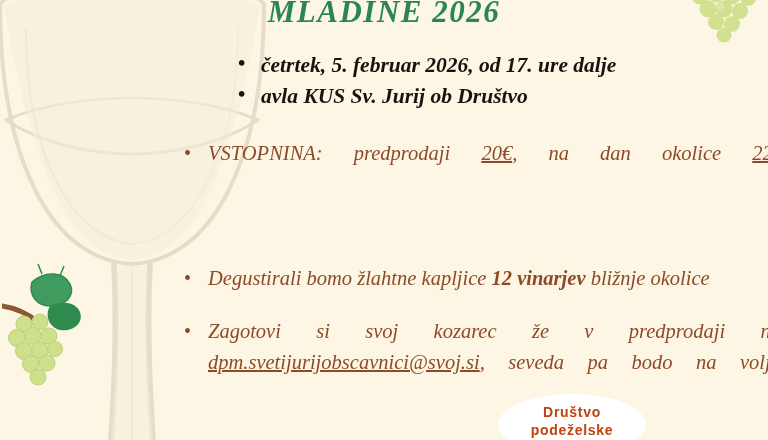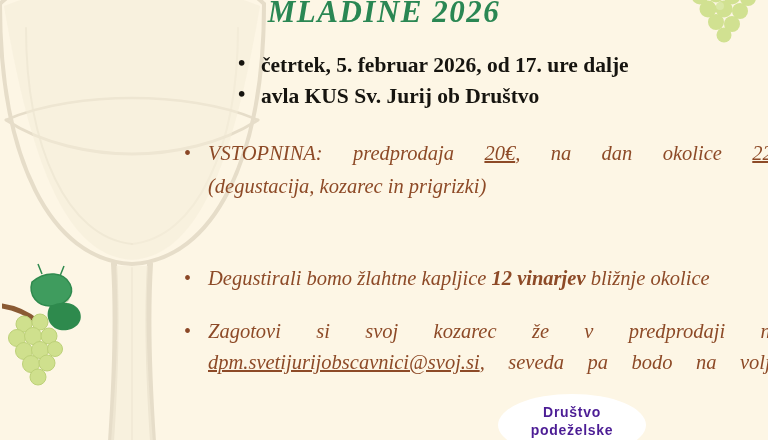--- a/index.html
+++ b/index.html
@@ -63,20 +63,21 @@
 
   
   .top-list {
     position: absolute;
     left: 236px; top: 50px;
     margin: 0; padding: 0;
     list-style: none;
     color: #16140f;
   }
   .top-list li {
+    font-style: italic;
     font-weight: bold;
     font-size: 21.5px;
     line-height: 1.42;
     white-space: nowrap;
     position: relative;
     padding-left: 25px;
   }
   .top-list li::before {
     content: "\2022";
     position: absolute;
@@ -133,21 +134,21 @@
     left: 0; top: 0;
     width: 148px; height: 62px;
     background: #ffffff;
     border-radius: 50%;
   }
   .logo .ltext {
     position: absolute;
     left: 0; top: 10px;
     width: 148px;
     text-align: center;
-    color: #4c1d95;
+    color: #c2410c;
     font-family: "Liberation Sans", "DejaVu Sans", sans-serif;
     font-weight: bold;
     font-size: 14px;
     line-height: 1.25;
     letter-spacing: .7px;
   }
 </style>
 </head>
 <body>
 
@@ -233,25 +234,24 @@
   <div class="title">MLADINE 2026</div>
 
   <ul class="top-list">
     <li>četrtek, 5. februar 2026, od 17. ure dalje</li>
     <li>avla KUS Sv. Jurij ob Društvo</li>
   </ul>
 
   <div class="bl" id="b-vstopnina">
     <div class="just l1">
       <span>VSTOPNINA:</span>
-      <span>predprodaja</span>
+      <span>predprodaji</span>
       <u>20€</u><span>, na dan okolice</span>
       <u>22€</u>
     </div>
-    <div class="l2">(degustacija, kozarec in prigrizki)</div>
   </div>
 
   <div class="bl" id="b-degustacija">
     <span>Degustirali bomo žlahtne kapljice </span><b>12 vinarjev</b><span> bližnje okolice</span>
   </div>
 
   <div class="bl" id="b-kozarec">
     <div class="just l1">Zagotovi si svoj kozarec že v predprodaji na</div>
     <div class="just l2">
       <u>dpm.svetijurijobscavnici@svoj.si</u><span>, seveda pa bodo na voljo</span>

